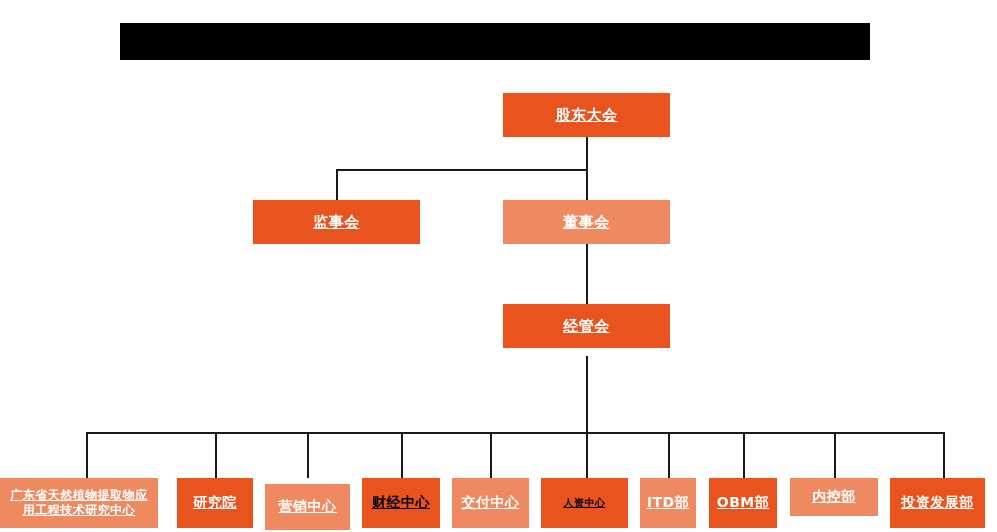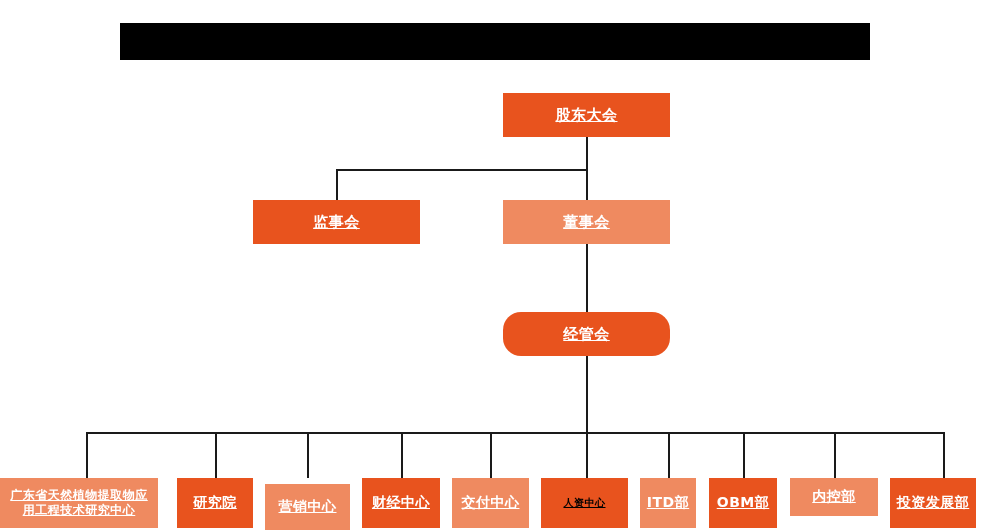--- a/index.html
+++ b/index.html
@@ -78,48 +78,48 @@
   <div id="node-layer">
       <div class="node dark" style="left: 503px; top: 93px; width: 167px; height: 44px; font-size: 15px; background: rgb(232, 83, 30); color: rgb(255, 255, 255);">
         <span class="node-label">股东大会</span>
       </div>
       <div class="node dark" style="left: 253px; top: 200px; width: 167px; height: 44px; font-size: 15px; background: rgb(232, 83, 30); color: rgb(255, 255, 255);">
         <span class="node-label">监事会</span>
       </div>
       <div class="node light" style="left: 503px; top: 200px; width: 167px; height: 44px; font-size: 15px; background: rgb(239, 138, 96); color: rgb(255, 255, 255);">
         <span class="node-label">董事会</span>
       </div>
-      <div class="node dark" style="left: 503px; top: 312px; width: 167px; height: 44px; font-size: 15px; background: rgb(232, 83, 30); color: rgb(255, 255, 255); border-radius: 18px;">
+      <div class="node dark" style="left: 503px; top: 304px; width: 167px; height: 44px; font-size: 15px; background: rgb(232, 83, 30); color: rgb(255, 255, 255);">
         <span class="node-label">经管会</span>
       </div>
       <div class="node light" style="left: 0px; top: 478px; width: 158px; height: 50px; font-size: 12px; background: rgb(239, 138, 96); color: rgb(255, 255, 255);">
         <span class="node-label">广东省天然植物提取物应
 用工程技术研究中心</span>
       </div>
       <div class="node dark" style="left: 177px; top: 478px; width: 76px; height: 50px; font-size: 14px; background: rgb(232, 83, 30); color: rgb(255, 255, 255);">
         <span class="node-label">研究院</span>
       </div>
       <div class="node light" style="left: 265px; top: 464px; width: 85px; height: 46px; font-size: 14px; background: rgb(239, 138, 96); color: rgb(255, 255, 255); margin-top: 20px;">
         <span class="node-label">营销中心</span>
       </div>
-      <div class="node dark" style="left: 362px; top: 478px; width: 78px; height: 50px; font-size: 14px; background: rgb(232, 83, 30); color: #ffffff;">
+      <div class="node dark" style="left: 362px; top: 478px; width: 78px; height: 50px; font-size: 14px; background: rgb(232, 83, 30); color: #000000;">
         <span class="node-label">财经中心</span>
       </div>
       <div class="node light" style="left: 452px; top: 478px; width: 77px; height: 50px; font-size: 14px; background: rgb(239, 138, 96); color: rgb(255, 255, 255);">
         <span class="node-label">交付中心</span>
       </div>
       <div class="node dark" style="left: 541px; top: 478px; width: 87px; height: 50px; font-size: 10px; background: rgb(232, 83, 30); color: #000000;">
         <span class="node-label">人资中心</span>
       </div>
       <div class="node light" style="left: 640px; top: 478px; width: 56px; height: 50px; font-size: 14px; background: rgb(239, 138, 96); color: rgb(255, 255, 255);">
         <span class="node-label">ITD部</span>
       </div>
       <div class="node dark" style="left: 709px; top: 478px; width: 68px; height: 50px; font-size: 14px; background: rgb(232, 83, 30); color: #ffffff;">
         <span class="node-label">OBM部</span>
       </div>
       <div class="node light" style="left: 790px; top: 478px; width: 88px; height: 38px; font-size: 14px; background: rgb(239, 138, 96); color: rgb(255, 255, 255);">
         <span class="node-label">内控部</span>
       </div>
-      <div class="node dark" style="left: 890px; top: 478px; width: 86px; height: 50px; font-size: 14px; background: rgb(232, 83, 30); color: rgb(255, 255, 255);">
+      <div class="node dark" style="left: 890px; top: 478px; width: 95px; height: 50px; font-size: 14px; background: rgb(232, 83, 30); color: rgb(255, 255, 255);">
         <span class="node-label">投资发展部</span>
       </div>
     </div>
 </div>
 
 </body></html>

